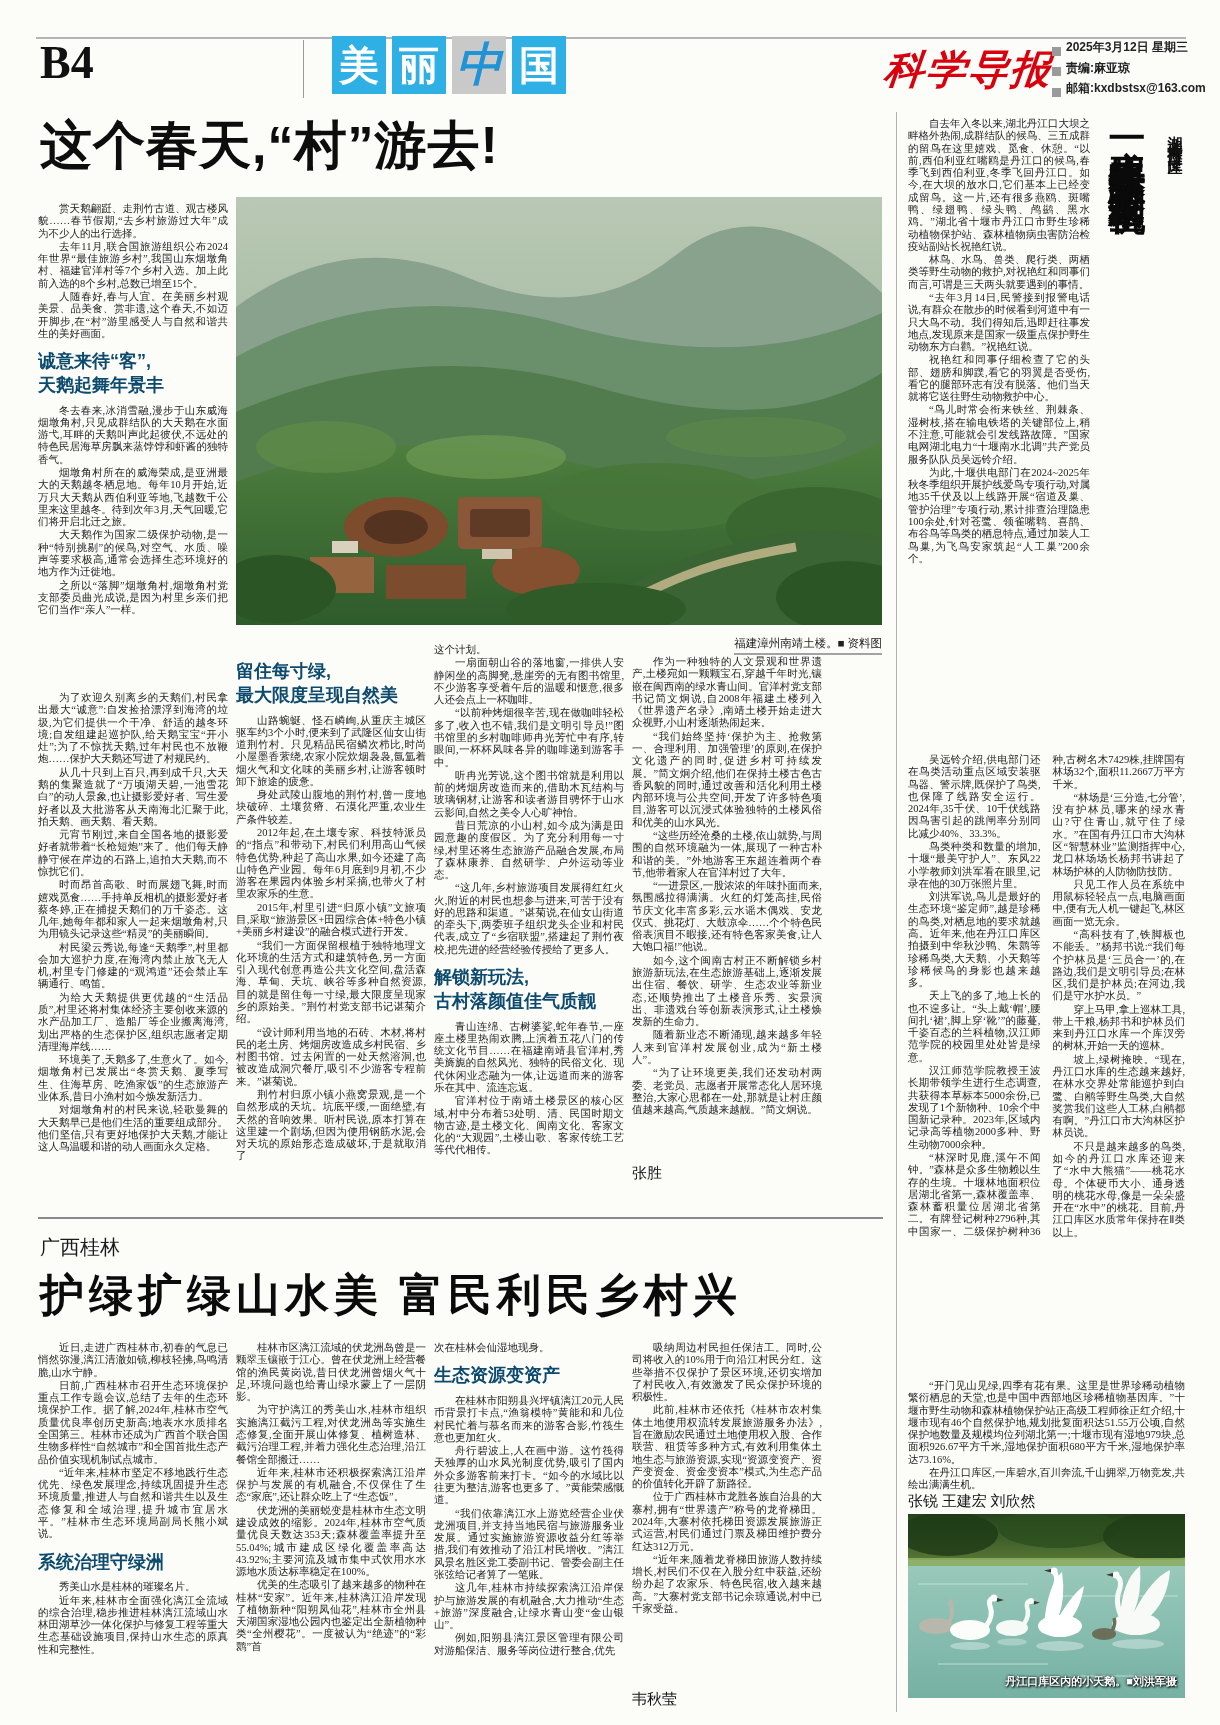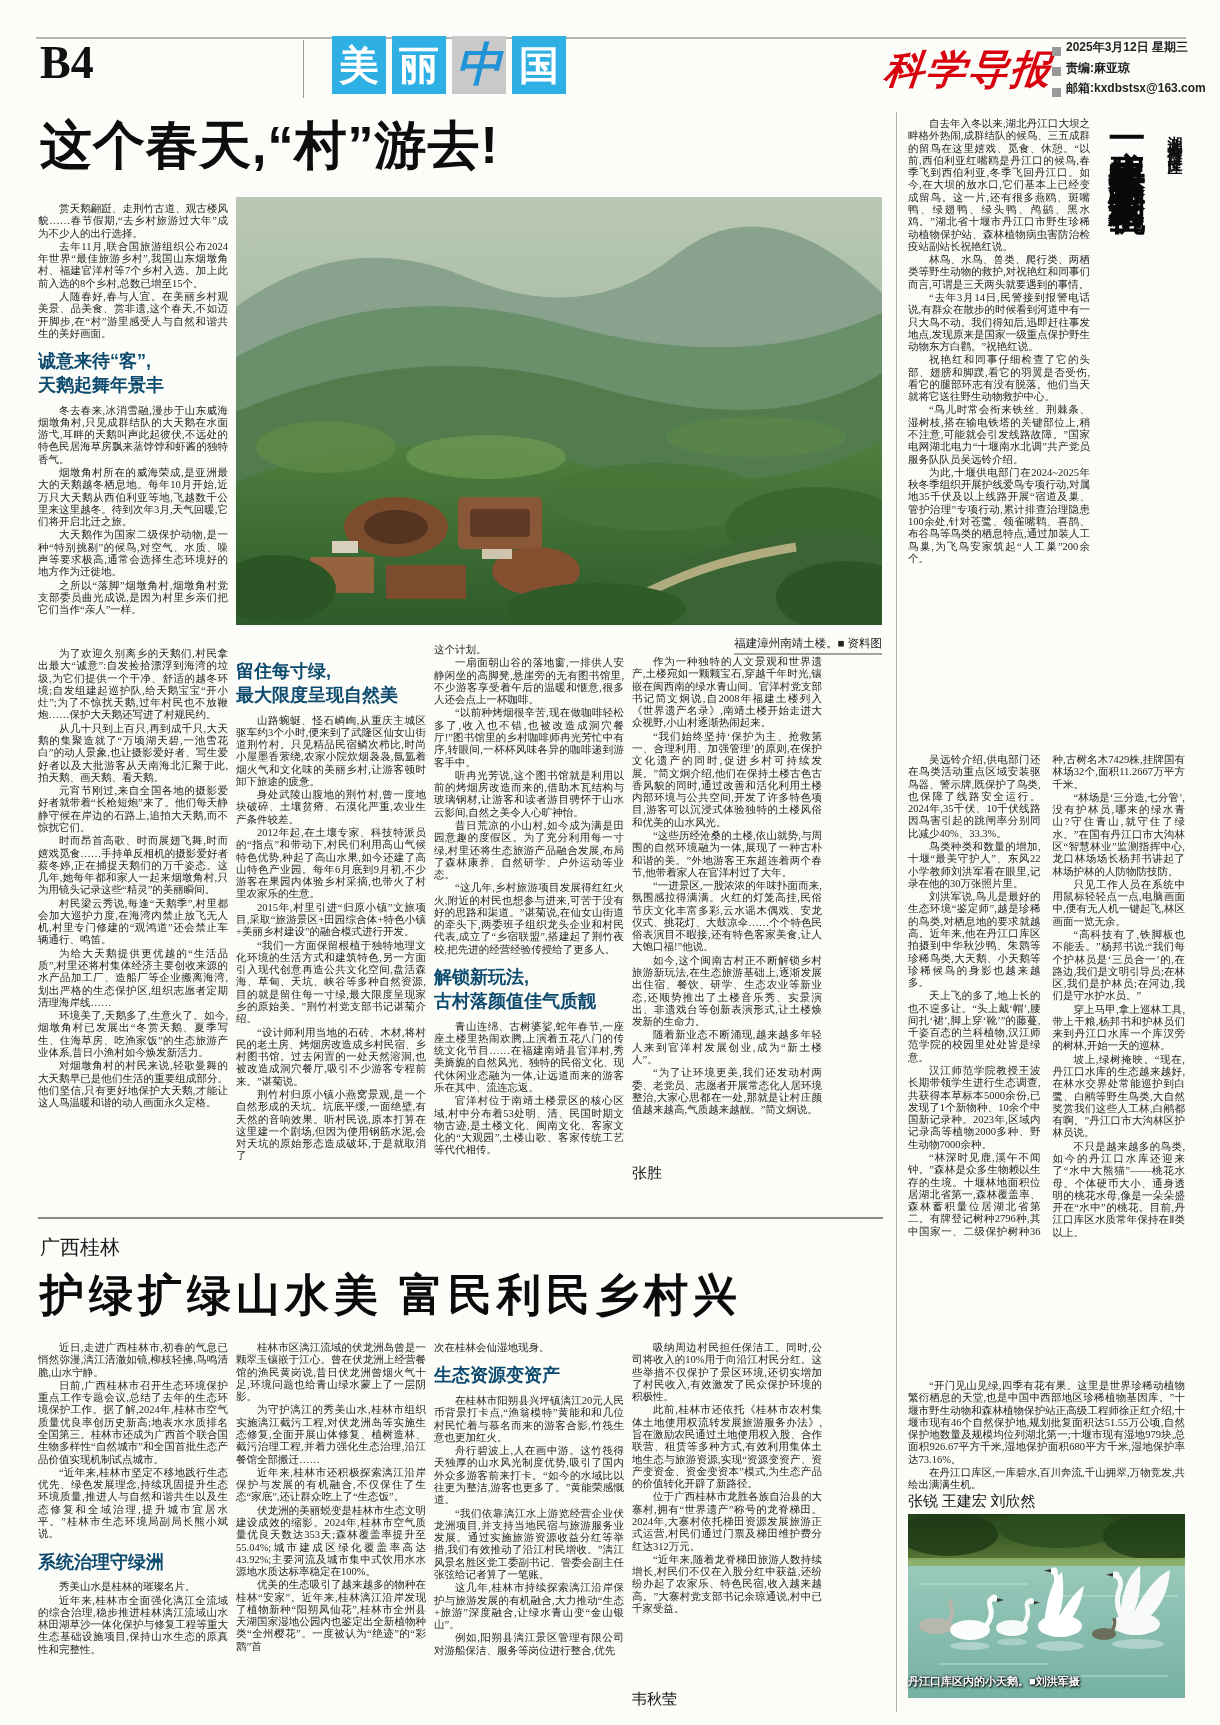--- a/index.html
+++ b/index.html
@@ -50,21 +50,21 @@
   .v-wrap{position:absolute;left:1096px;top:118px;width:90px;height:636px;writing-mode:vertical-rl;overflow:hidden}
   .v-kicker{font:700 15px/1.5 "Liberation Sans",sans-serif;letter-spacing:3px;color:#101010;margin-left:16px;padding-top:6px}
   .v-head{font:700 37px/1.16 "Liberation Serif",serif;letter-spacing:3px;color:#0a0a0a}
   .side-col-top{position:absolute;left:908px;top:118px;width:182px;height:632px;overflow:hidden}
   .side-col-bottom{position:absolute;left:908px;top:754px;width:277px;height:622px;overflow:hidden;
     column-count:2;column-gap:12px}
   .side-full{position:absolute;left:908px;top:1380px;width:277px;overflow:hidden}
   .side-byline{position:absolute;left:908px;top:1492px;width:277px}
   .photo-swan{position:absolute;left:908px;top:1514px;width:277px;height:184px;overflow:hidden}
   .photo-swan svg{display:block;width:100%;height:100%}
-  .swan-caption{position:absolute;left:908px;top:1676px;width:269px;
+  .swan-caption{position:absolute;left:908px;top:1676px;width:269px;text-align:right;
     font:700 11px/1 "Liberation Sans",sans-serif;color:#fff;text-shadow:0 0 3px #000,1px 1px 2px #000}
 </style>
 </head>
 <body>
 
 <div class="page">
 
   <div class="top-rule"></div>
   <div class="edition">B4</div>
   <div class="hdr-vrule"></div>
@@ -144,21 +144,21 @@
       <rect x="246" y="352" width="30" height="10" fill="#cfc5ae"></rect>
       <ellipse cx="40" cy="392" rx="60" ry="34" fill="#2c5526"></ellipse>
       <ellipse cx="360" cy="412" rx="90" ry="26" fill="#2f5b28"></ellipse>
       <ellipse cx="610" cy="400" rx="70" ry="36" fill="#2c5526"></ellipse>
     </svg>
   </div>
   <div class="caption-row">
     <span class="cap">福建漳州南靖土楼。■ 资料图</span>
   </div>
 
-  <div class="colblock" style="left:38px;top:648px;width:190px;height:524px">
+  <div class="colblock" style="left:38px;top:692px;width:190px;height:524px">
     <div>
         <p class="para">为了欢迎久别离乡的天鹅们,村民拿出最大“诚意”:自发捡拾漂浮到海湾的垃圾,为它们提供一个干净、舒适的越冬环境;自发组建起巡护队,给天鹅宝宝“开小灶”;为了不惊扰天鹅,过年村民也不放鞭炮……保护大天鹅还写进了村规民约。</p>
         <p class="para">从几十只到上百只,再到成千只,大天鹅的集聚造就了“万顷湖天碧,一池雪花白”的动人景象,也让摄影爱好者、写生爱好者以及大批游客从天南海北汇聚于此,拍天鹅、画天鹅、看天鹅。</p>
         <p class="para">元宵节刚过,来自全国各地的摄影爱好者就带着“长枪短炮”来了。他们每天静静守候在岸边的石路上,追拍大天鹅,而不惊扰它们。</p>
         <p class="para">时而昂首高歌、时而展翅飞舞,时而嬉戏觅食……手持单反相机的摄影爱好者蔡冬婷,正在捕捉天鹅们的万千姿态。这几年,她每年都和家人一起来烟墩角村,只为用镜头记录这些“精灵”的美丽瞬间。</p>
         <p class="para">村民梁云秀说,每逢“天鹅季”,村里都会加大巡护力度,在海湾内禁止放飞无人机,村里专门修建的“观鸿道”还会禁止车辆通行、鸣笛。</p>
         <p class="para">为给大天鹅提供更优越的“生活品质”,村里还将村集体经济主要创收来源的水产品加工厂、造船厂等企业搬离海湾,划出严格的生态保护区,组织志愿者定期清理海岸线……</p>
         <p class="para">环境美了,天鹅多了,生意火了。如今,烟墩角村已发展出“冬赏天鹅、夏季写生、住海草房、吃渔家饭”的生态旅游产业体系,昔日小渔村如今焕发新活力。</p>
         <p class="para">对烟墩角村的村民来说,轻歌曼舞的大天鹅早已是他们生活的重要组成部分。他们坚信,只有更好地保护大天鹅,才能让这人鸟温暖和谐的动人画面永久定格。</p>
       </div>
@@ -175,21 +175,21 @@
         <p class="para">“我们一方面保留根植于独特地理文化环境的生活方式和建筑特色,另一方面引入现代创意再造公共文化空间,盘活森海、草甸、天坑、峡谷等多种自然资源,目的就是留住每一寸绿,最大限度呈现家乡的原始美。”荆竹村党支部书记谌菊介绍。</p>
         <p class="para">“设计师利用当地的石砖、木材,将村民的老土房、烤烟房改造成乡村民宿、乡村图书馆。过去闲置的一处天然溶洞,也被改造成洞穴餐厅,吸引不少游客专程前来。”谌菊说。</p>
         <p class="para">荆竹村归原小镇小燕窝景观,是一个自然形成的天坑。坑底平缓,一面绝壁,有天然的音响效果。听村民说,原本打算在这里建一个剧场,但因为使用钢筋水泥,会对天坑的原始形态造成破坏,于是就取消了</p>
       </div>
   </div>
 
   <div class="colblock" style="left:434px;top:644px;width:190px;height:528px">
     <p class="para no-indent">这个计划。</p>
     <div>
         <p class="para">一扇面朝山谷的落地窗,一排供人安静闲坐的高脚凳,悬崖旁的无有图书馆里,不少游客享受着午后的温暖和惬意,很多人还会点上一杯咖啡。</p>
-        <p class="para">“以前种烤烟很辛苦,现在做咖啡轻松多了,收入也不错,也被改造成洞穴餐厅!”图书馆里的乡村咖啡师冉光芳忙中有序,转眼间,一杯杯风味各异的咖啡递到游客手中。</p>
+        <p class="para">“以前种烤烟很辛苦,现在做咖啡轻松多了,收入也不错,我们是文明引导员!”图书馆里的乡村咖啡师冉光芳忙中有序,转眼间,一杯杯风味各异的咖啡递到游客手中。</p>
         <p class="para">听冉光芳说,这个图书馆就是利用以前的烤烟房改造而来的,借助木瓦结构与玻璃钢材,让游客和读者游目骋怀于山水云影间,自然之美令人心旷神怡。</p>
         <p class="para">昔日荒凉的小山村,如今成为满是田园意趣的度假区。为了充分利用每一寸绿,村里还将生态旅游产品融合发展,布局了森林康养、自然研学、户外运动等业态。</p>
         <p class="para">“这几年,乡村旅游项目发展得红红火火,附近的村民也想参与进来,可苦于没有好的思路和渠道。”谌菊说,在仙女山街道的牵头下,两委班子组织龙头企业和村民代表,成立了“乡宿联盟”,搭建起了荆竹夜校,把先进的经营经验传授给了更多人。</p>
       </div>
     <div class="sec-head">解锁新玩法,
 古村落颜值佳气质靓</div>
     <div>
         <p class="para">青山连绵、古树婆娑,蛇年春节,一座座土楼里热闹欢腾,上演着五花八门的传统文化节目……在福建南靖县官洋村,秀美旖旎的自然风光、独特的民俗文化、现代休闲业态融为一体,让远道而来的游客乐在其中、流连忘返。</p>
         <p class="para">官洋村位于南靖土楼景区的核心区域,村中分布着53处明、清、民国时期文物古迹,是土楼文化、闽南文化、客家文化的“大观园”,土楼山歌、客家传统工艺等代代相传。</p>
       </div>

